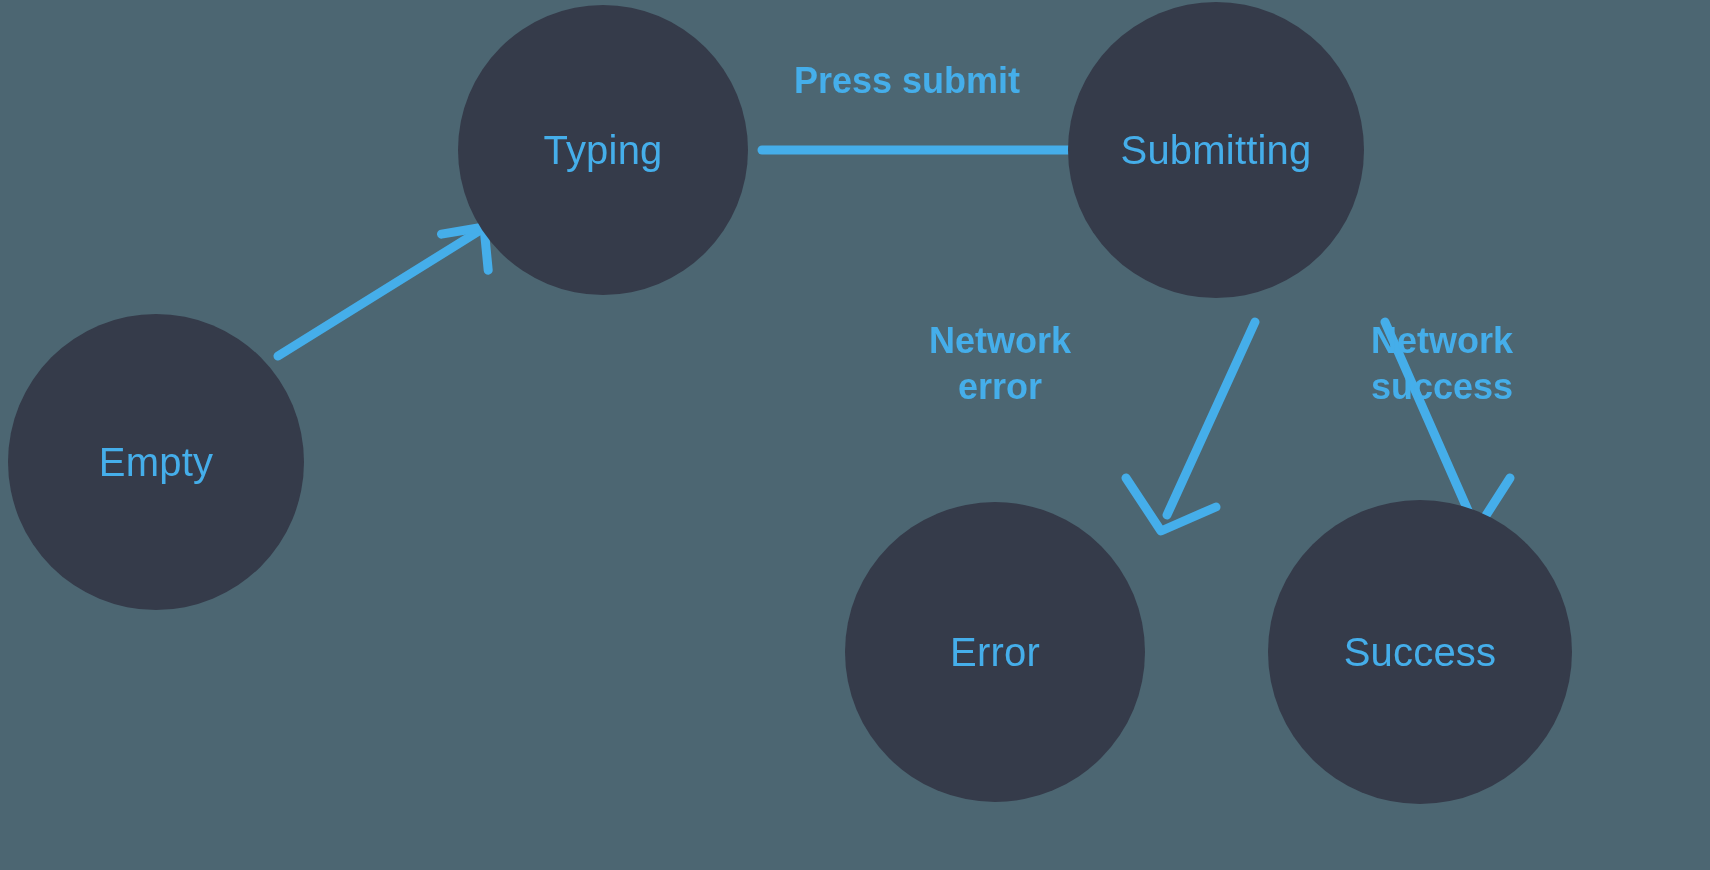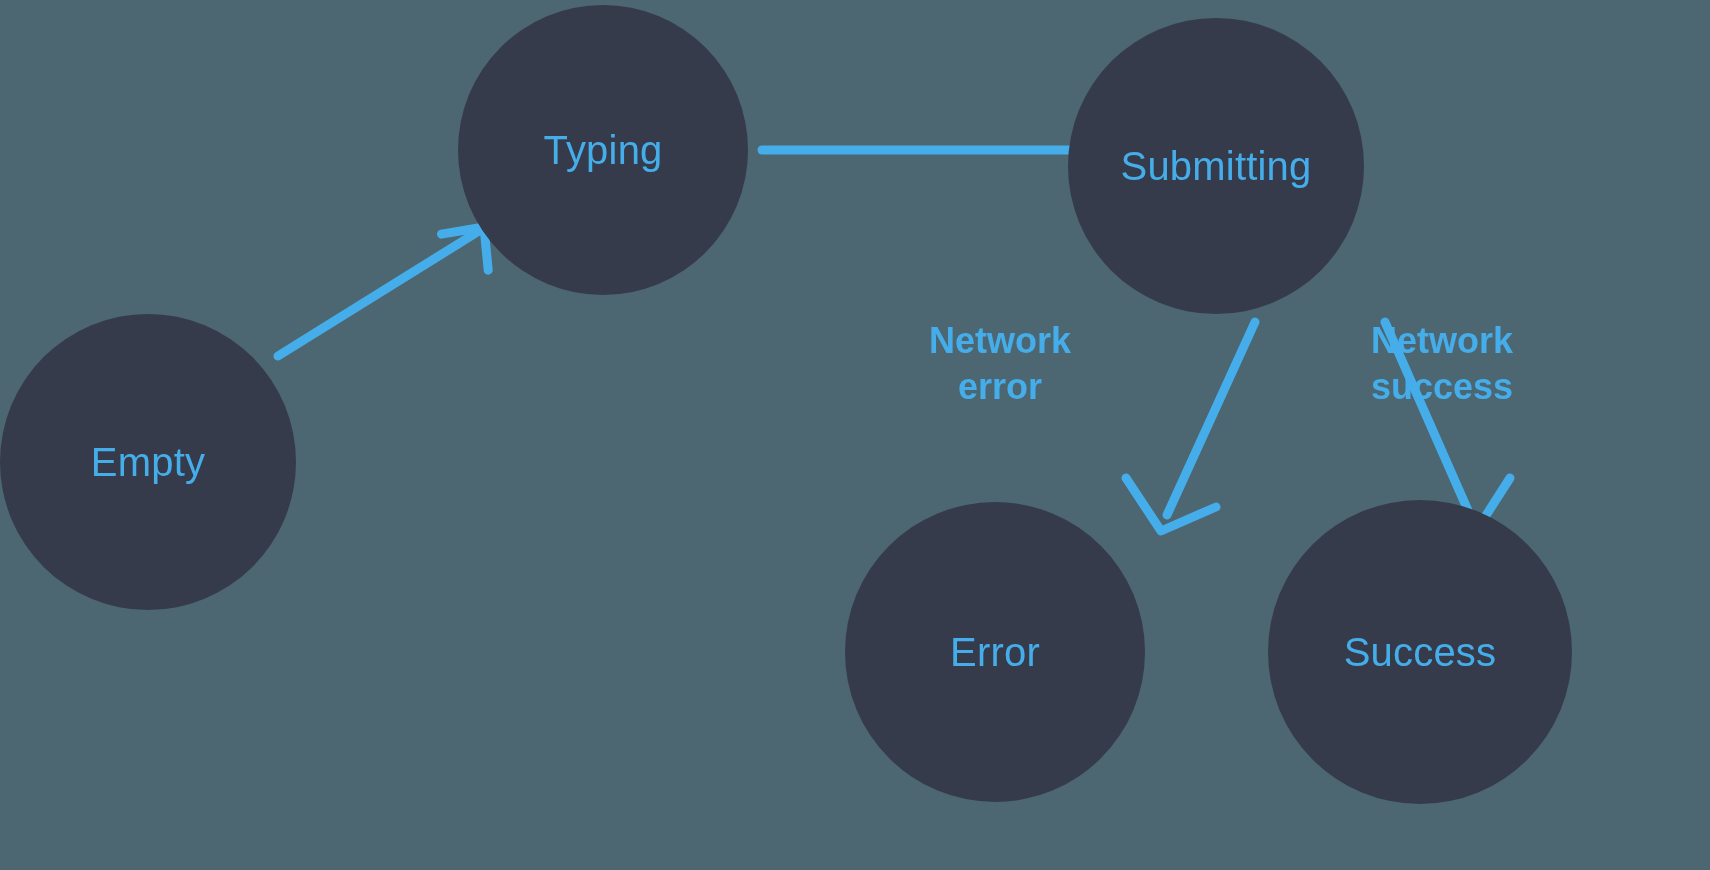--- a/index.html
+++ b/index.html
@@ -75,41 +75,42 @@
       <line x1="1255" y1="322" x2="1167" y2="515" stroke="#45aeea" stroke-width="9" stroke-linecap="round"></line>
       <polyline points="1126,478 1161,531 1216,507" fill="none" stroke="#45aeea" stroke-width="9" stroke-linecap="round" stroke-linejoin="round"></polyline>
     </g>
 
     <g>
       <line x1="1385" y1="322" x2="1470" y2="515" stroke="#45aeea" stroke-width="9" stroke-linecap="round"></line>
       <polyline points="1421,506 1476,531 1510,478" fill="none" stroke="#45aeea" stroke-width="9" stroke-linecap="round" stroke-linejoin="round"></polyline>
     </g>
   </svg>
 
-  <div class="state-node" style="left:0px; top:314px; width:296px; height:296px;">
+  <div class="state-node" style="left:8px; top:314px; width:296px; height:296px;">
     <span class="state-label">Empty</span>
   </div>
 
   <div class="state-node" style="left:458px; top:5px; width:290px; height:290px;">
     <span class="state-label">Typing</span>
   </div>
 
-  <div class="state-node" style="left:1068px; top:18px; width:296px; height:296px;align-items:center;">
+  <div class="state-node" style="left:1068px; top:2px; width:296px; height:296px;align-items:center;">
     <span class="state-label">Submitting</span>
   </div>
 
   <div class="state-node" style="left:845px; top:502px; width:300px; height:300px;">
     <span class="state-label">Error</span>
   </div>
 
   <div class="state-node" style="left:1268px; top:500px; width:304px; height:304px;">
     <span class="state-label">Success</span>
   </div>
 
 
+  <div class="edge-label" style="left:757px; top:58px; width:300px;">Press submit</div>
 
   <div class="edge-label" style="left:880px; top:318px; width:240px;">Network
 error</div>
 
   <div class="edge-label" style="left:1317px; top:318px; width:250px;">Network
 success</div>
 
 </div>
 
 </body></html>

